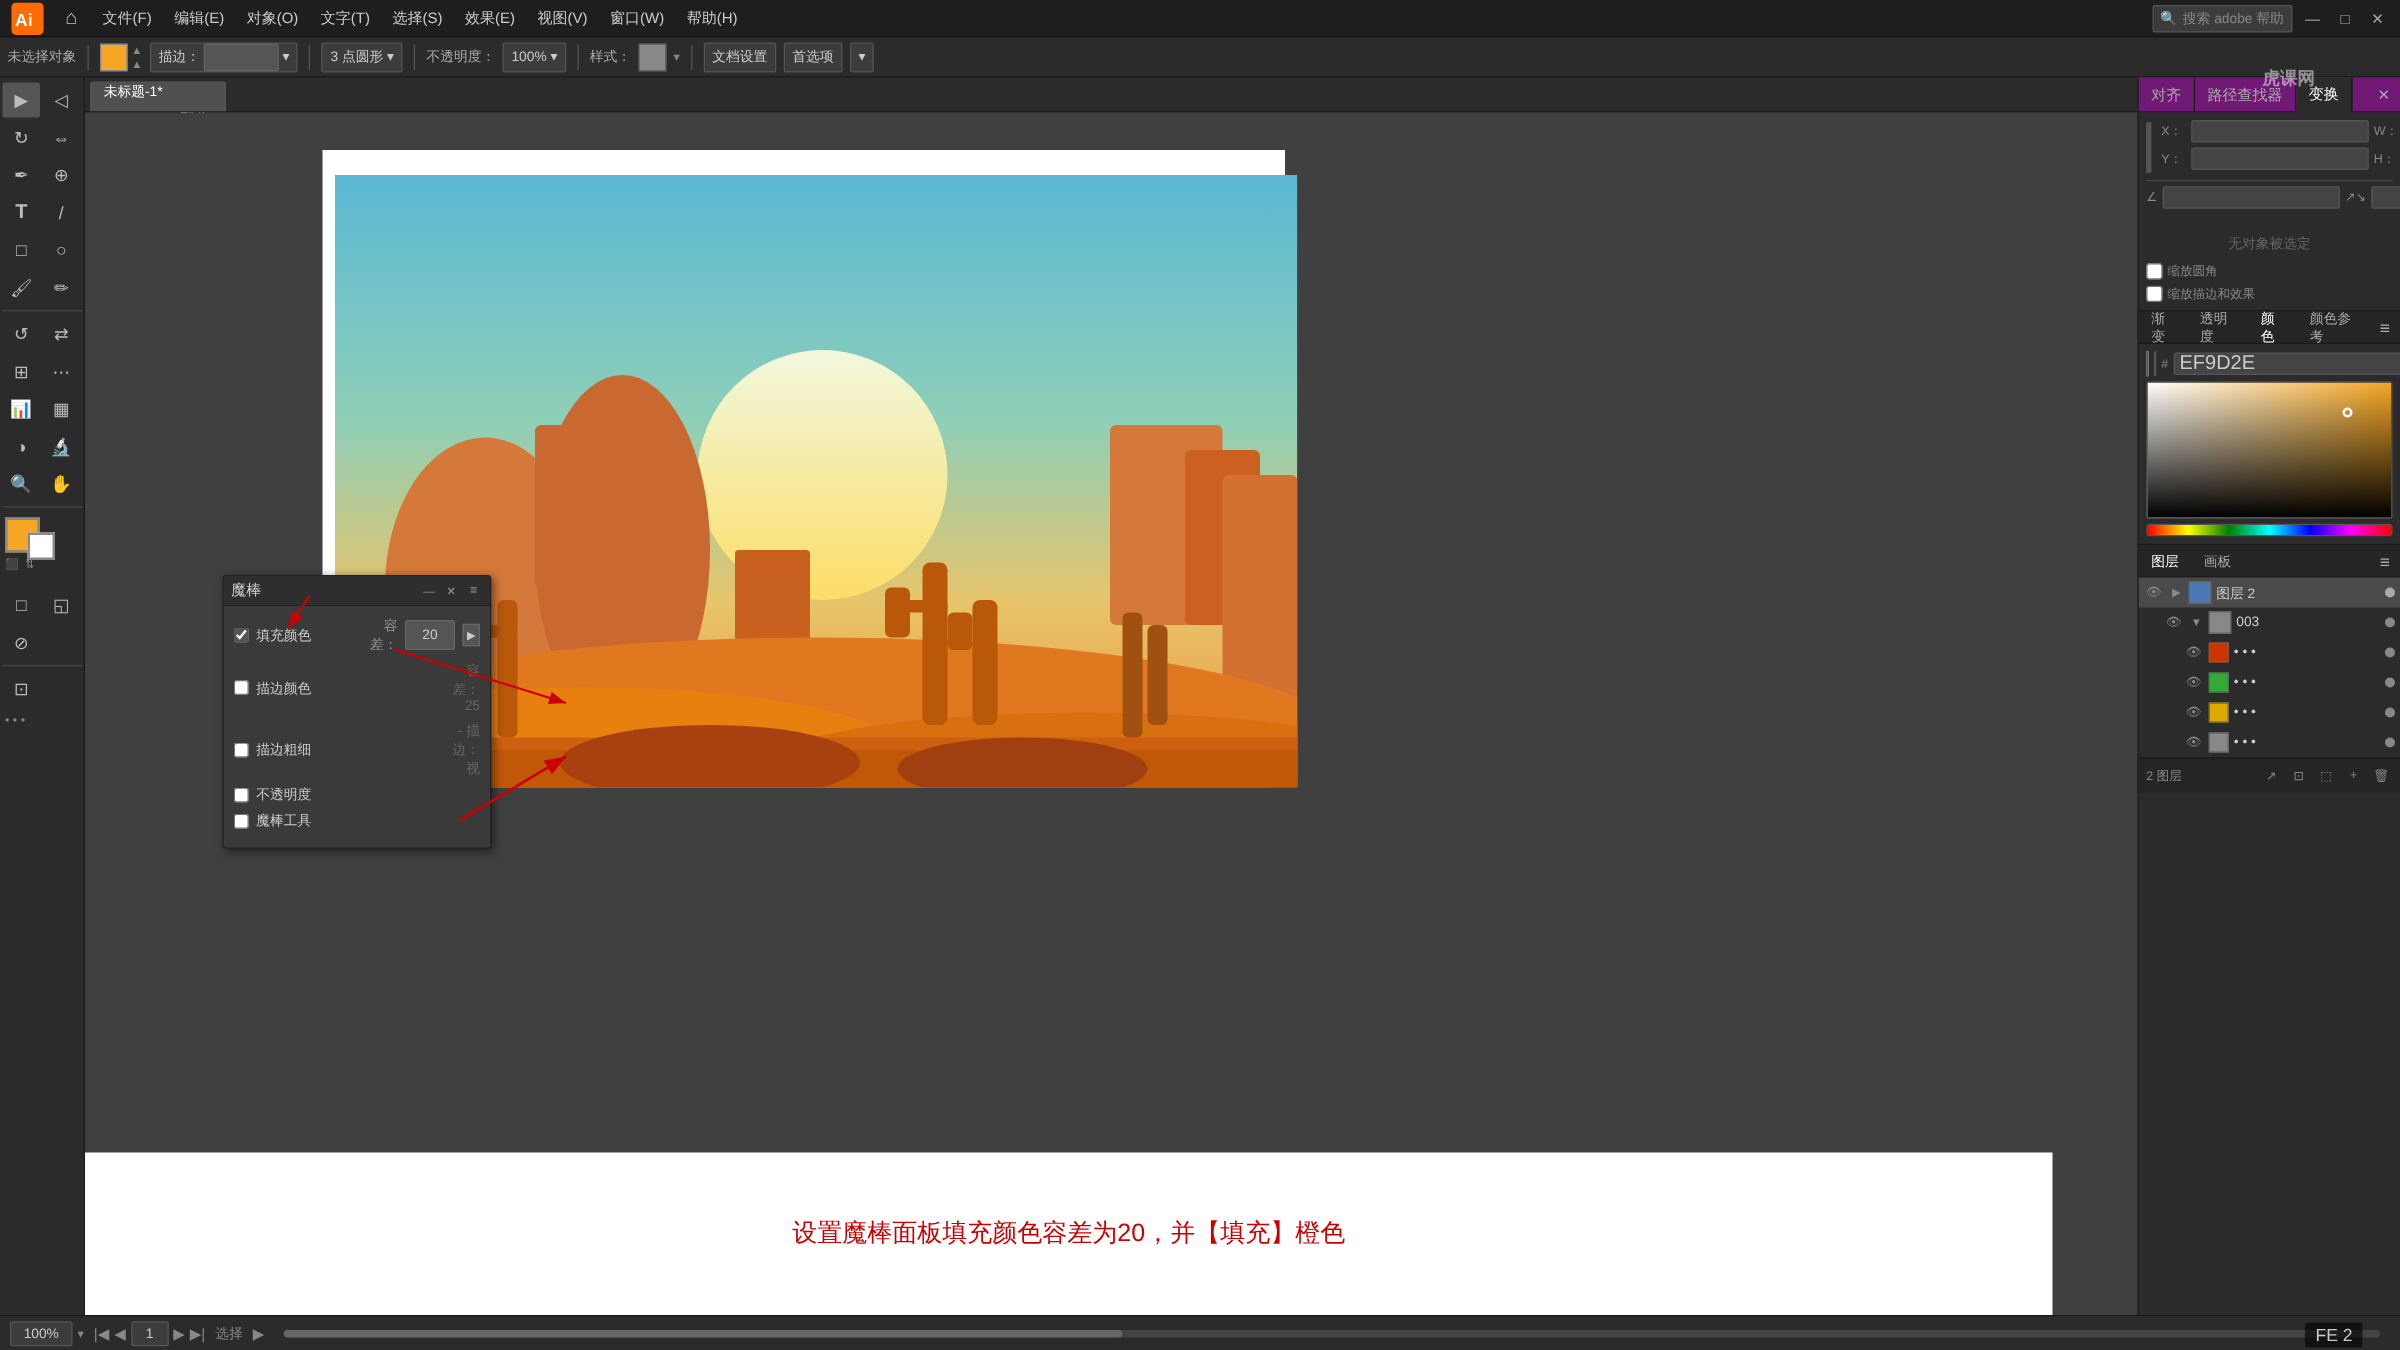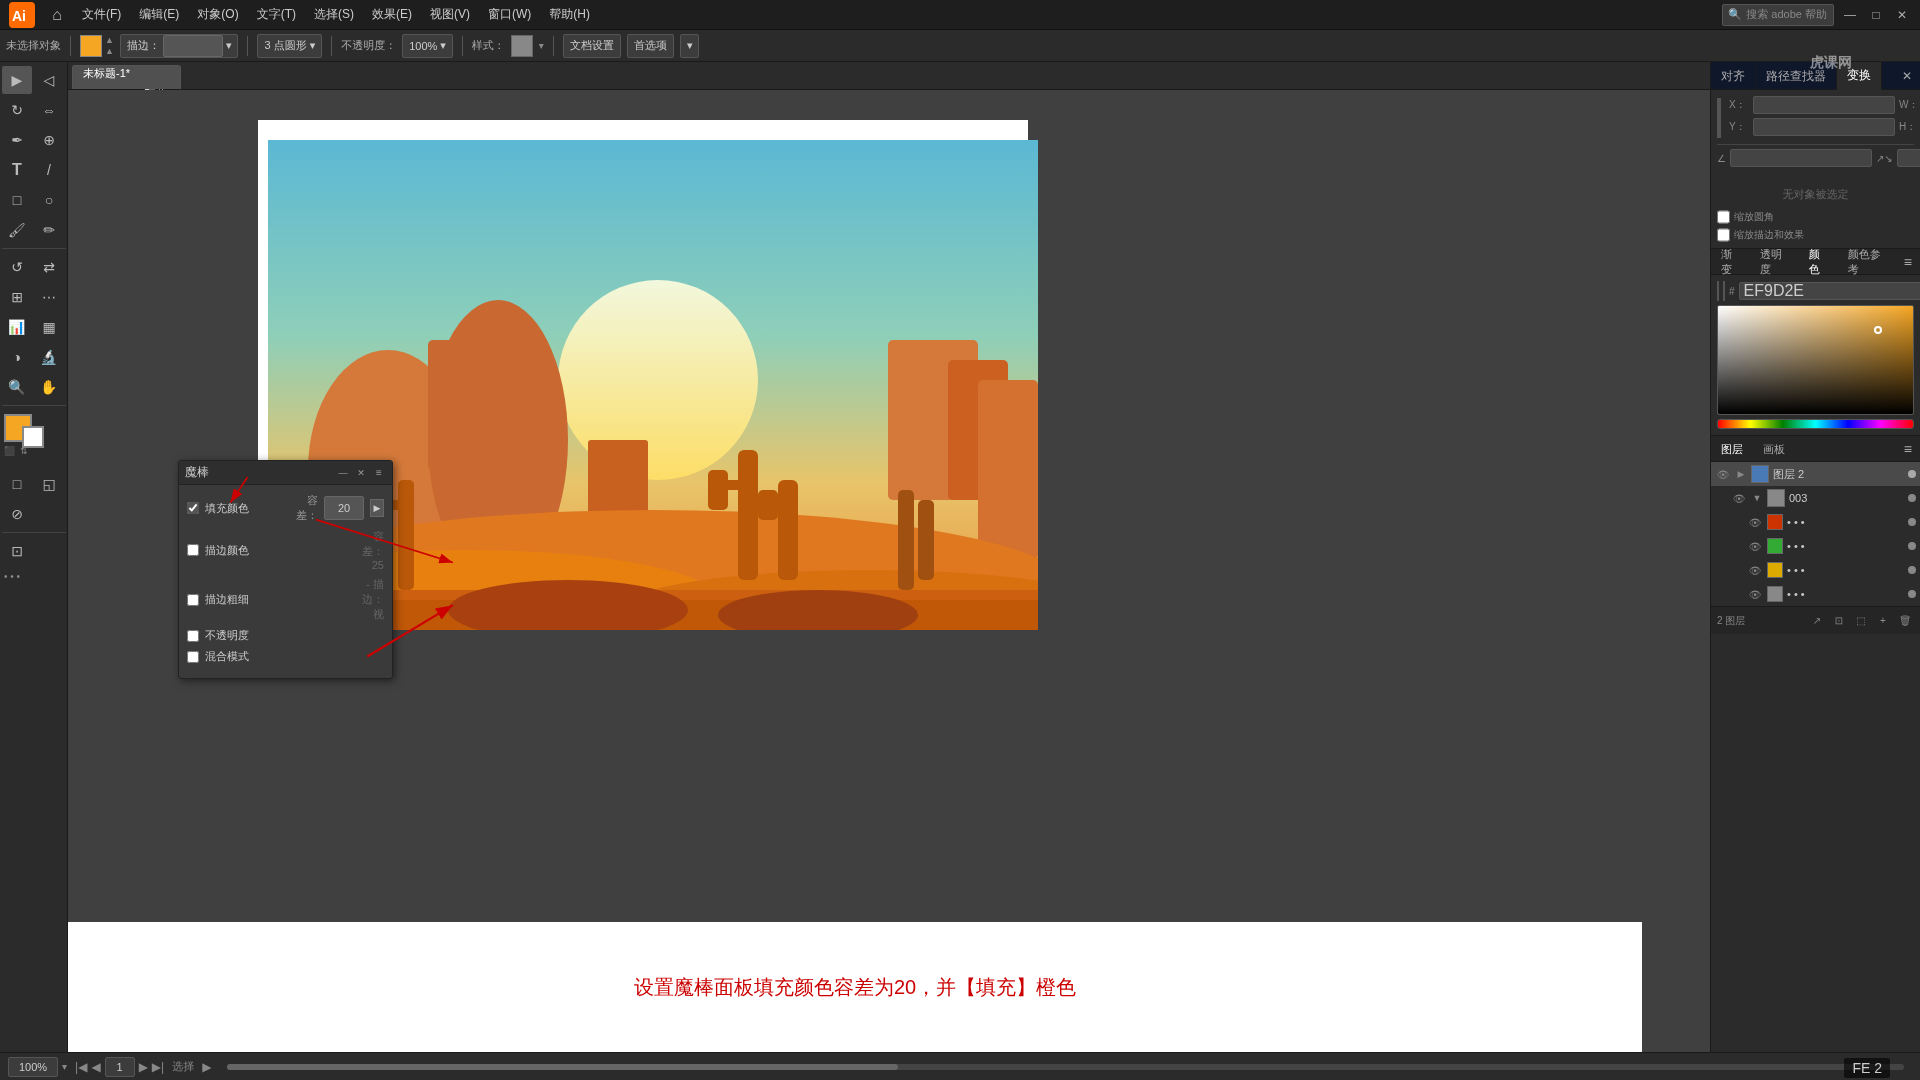--- a/index.html
+++ b/index.html
@@ -292,21 +292,21 @@
     .right-panel {
       width: 210px;
       background: #2b2b2b;
       border-left: 1px solid #1a1a1a;
       display: flex;
       flex-direction: column;
     }
     .right-panel-tabs {
       display: flex;
       height: 28px;
-      background: #0f172a;
+      background: #701a75;
       border-bottom: 1px solid #1a1a1a;
     }
     .rpanel-tab {
       padding: 0 10px;
       height: 28px;
       display: flex;
       align-items: center;
       font-size: 12px;
       color: #aaa;
       cursor: pointer;
@@ -740,21 +740,21 @@
               <span class="panel-row-value" style="color:#666;">- 描边：视</span>
             </div>
 
             <div class="panel-row">
               <input type="checkbox" class="panel-checkbox" style="">
               <span class="panel-row-label">不透明度</span>
             </div>
 
             <div class="panel-row">
               <input type="checkbox" class="panel-checkbox" style="">
-              <span class="panel-row-label">混合模式</span>
+              <span class="panel-row-label">魔棒工具</span>
             </div>
           </div>
         </div>
 
         <svg class="arrows-overlay" viewBox="0 0 1920 1080" style="position:absolute;top:0;left:0;width:100%;height:100%;pointer-events:none;">
 
           <defs>
             <marker id="arrowhead" markerWidth="8" markerHeight="6" refX="8" refY="3" orient="auto">
               <polygon points="0 0, 8 3, 0 6" fill="#cc0000"></polygon>
             </marker>

